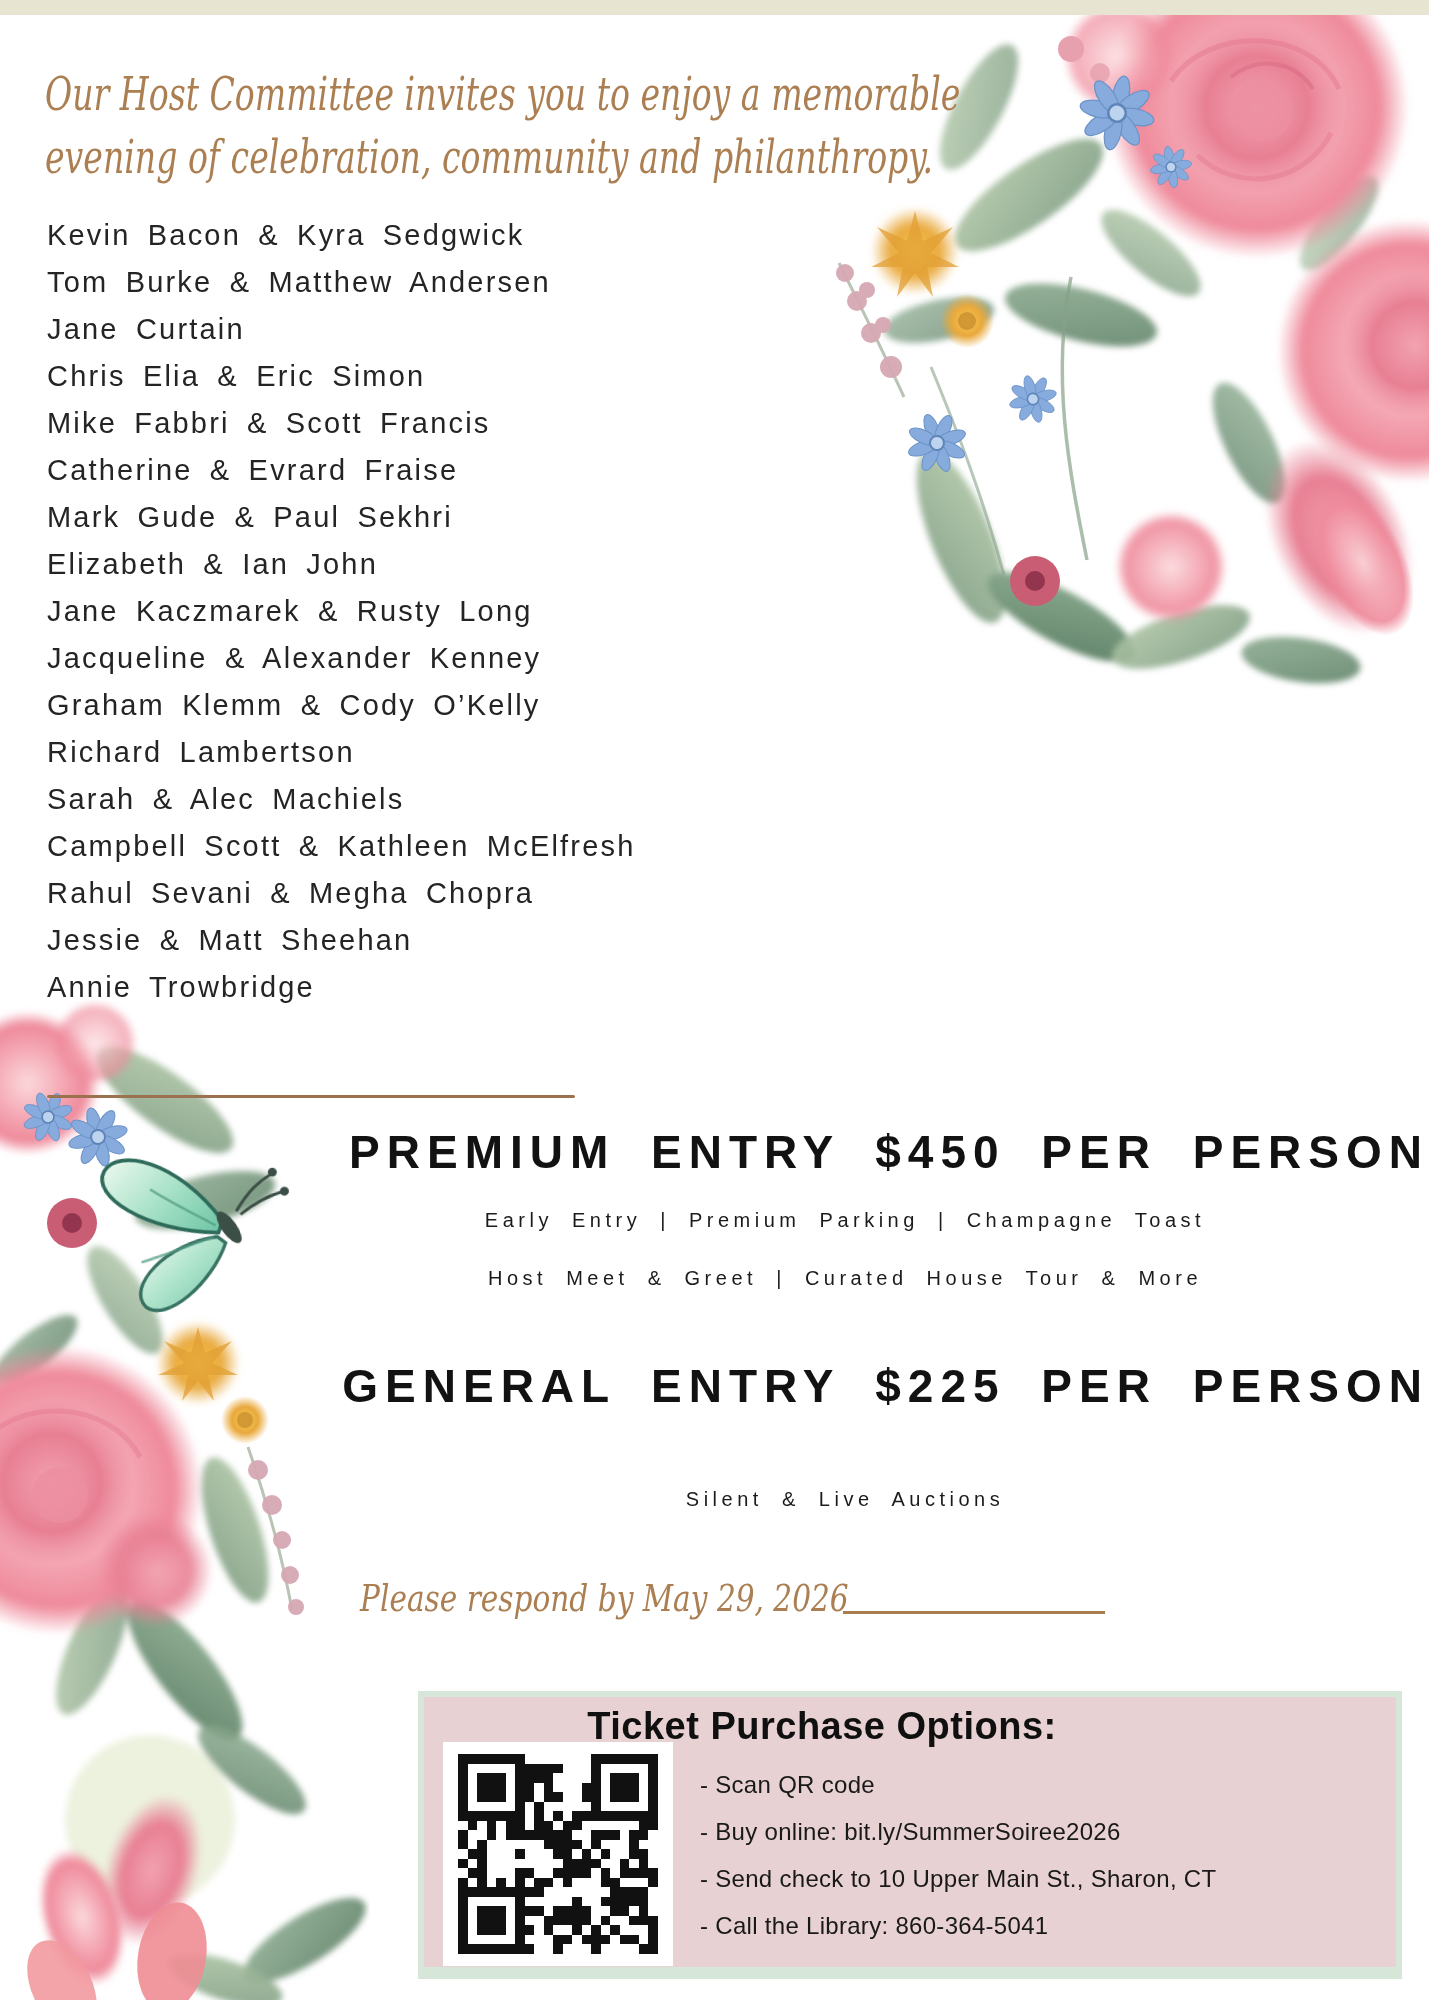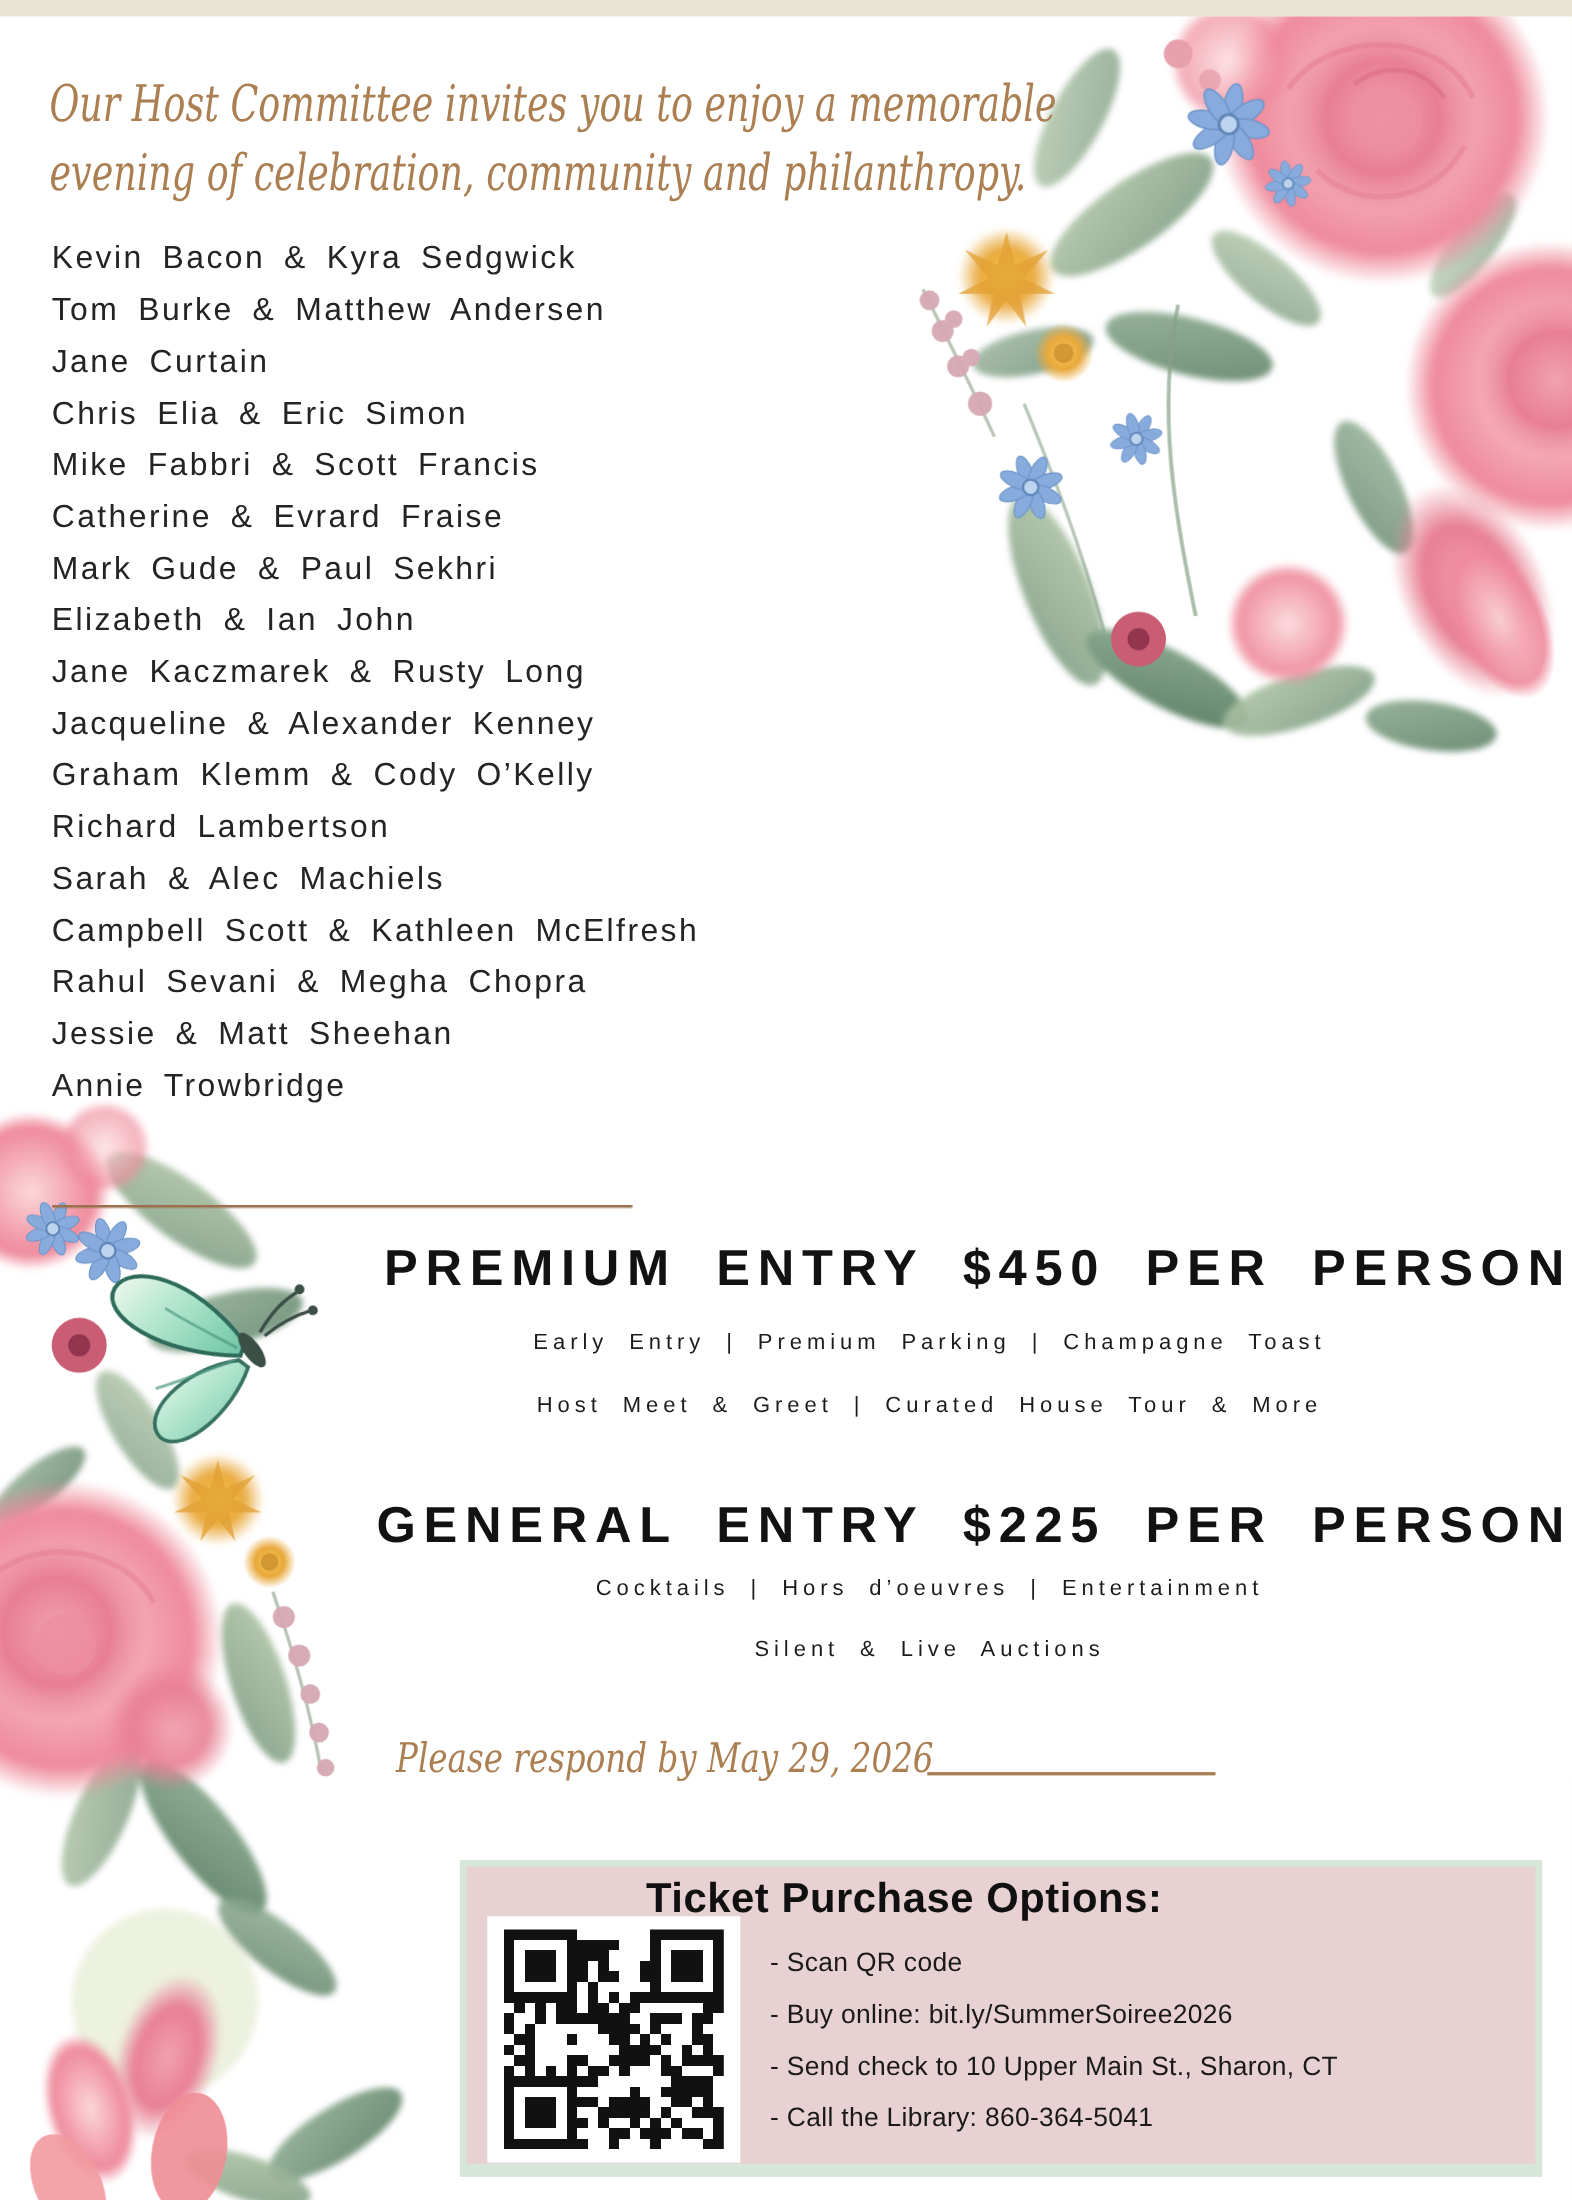--- a/index.html
+++ b/index.html
@@ -231,21 +231,20 @@
       <div class="name-line">Annie Trowbridge</div>
     </div>
 
   <div class="divider"></div>
 
   <div class="tier-heading t-ph">PREMIUM ENTRY $450 PER PERSON</div>
   <div class="tier-line t-p1">Early Entry | Premium Parking | Champagne Toast</div>
   <div class="tier-line t-p2">Host Meet &amp; Greet | Curated House Tour &amp; More</div>
 
   <div class="tier-heading t-gh">GENERAL ENTRY $225 PER PERSON</div>
-  <div class="tier-line t-g1">Cocktails | Hors d’oeuvres | Entertainment</div>
   <div class="tier-line t-g2">Silent &amp; Live Auctions</div>
 
   <div class="respond script">
     <div class="line">Please respond by May 29, 2026</div>
   </div>
   <div class="respond-rule"></div>
 
   <div class="ticket-underlay"></div>
   <div class="ticket-box"></div>
   <div class="ticket-heading">Ticket Purchase Options:</div>

